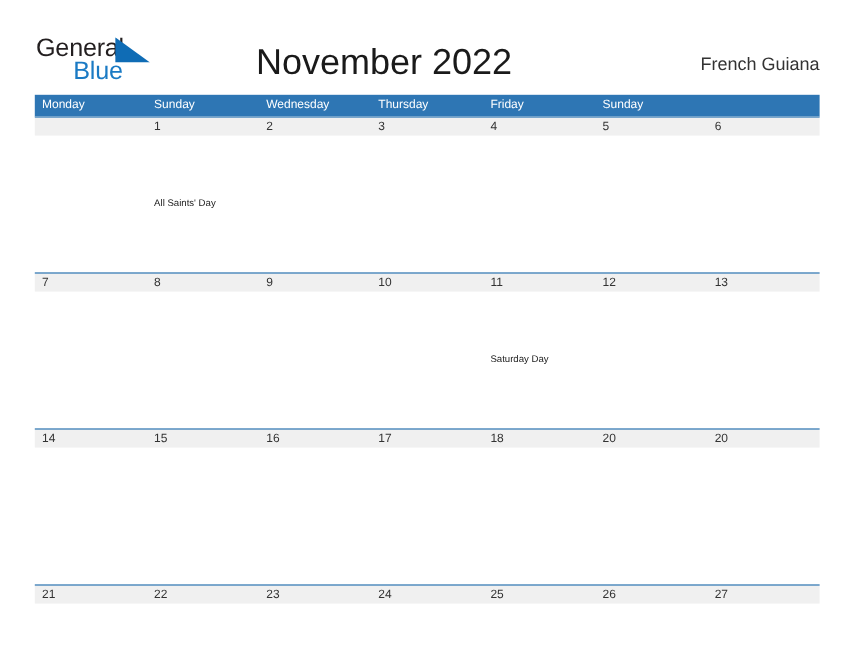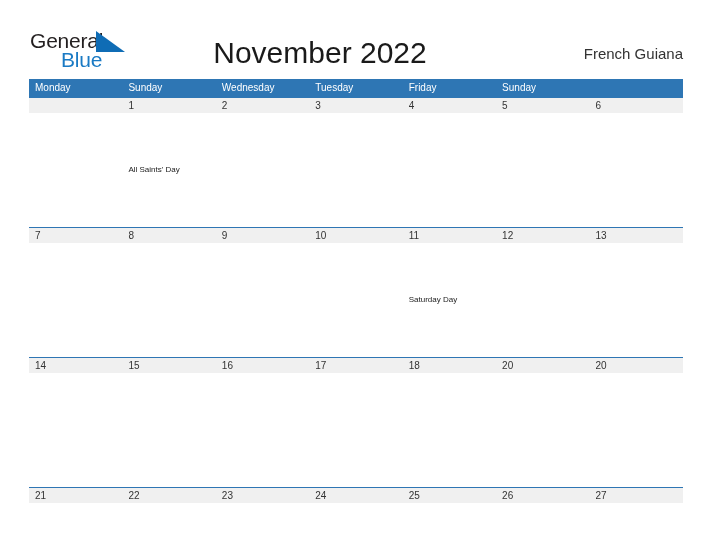--- a/index.html
+++ b/index.html
@@ -170,21 +170,21 @@
   <div class="country-label">French Guiana</div>
 
 </div>
 
 <div class="calendar">
 
   <div class="weekday-header">
     <div class="weekday-cell">Monday</div>
     <div class="weekday-cell">Sunday</div>
     <div class="weekday-cell">Wednesday</div>
-    <div class="weekday-cell">Tuesday</div>
+    <div class="weekday-cell">Thursday</div>
     <div class="weekday-cell">Friday</div>
     <div class="weekday-cell">Sunday</div>
   </div>
 
   <div class="week-row">
     <div class="week-dates">
       <div class="date-cell"></div>
       <div class="date-cell">1</div>
       <div class="date-cell">2</div>
       <div class="date-cell">3</div>

